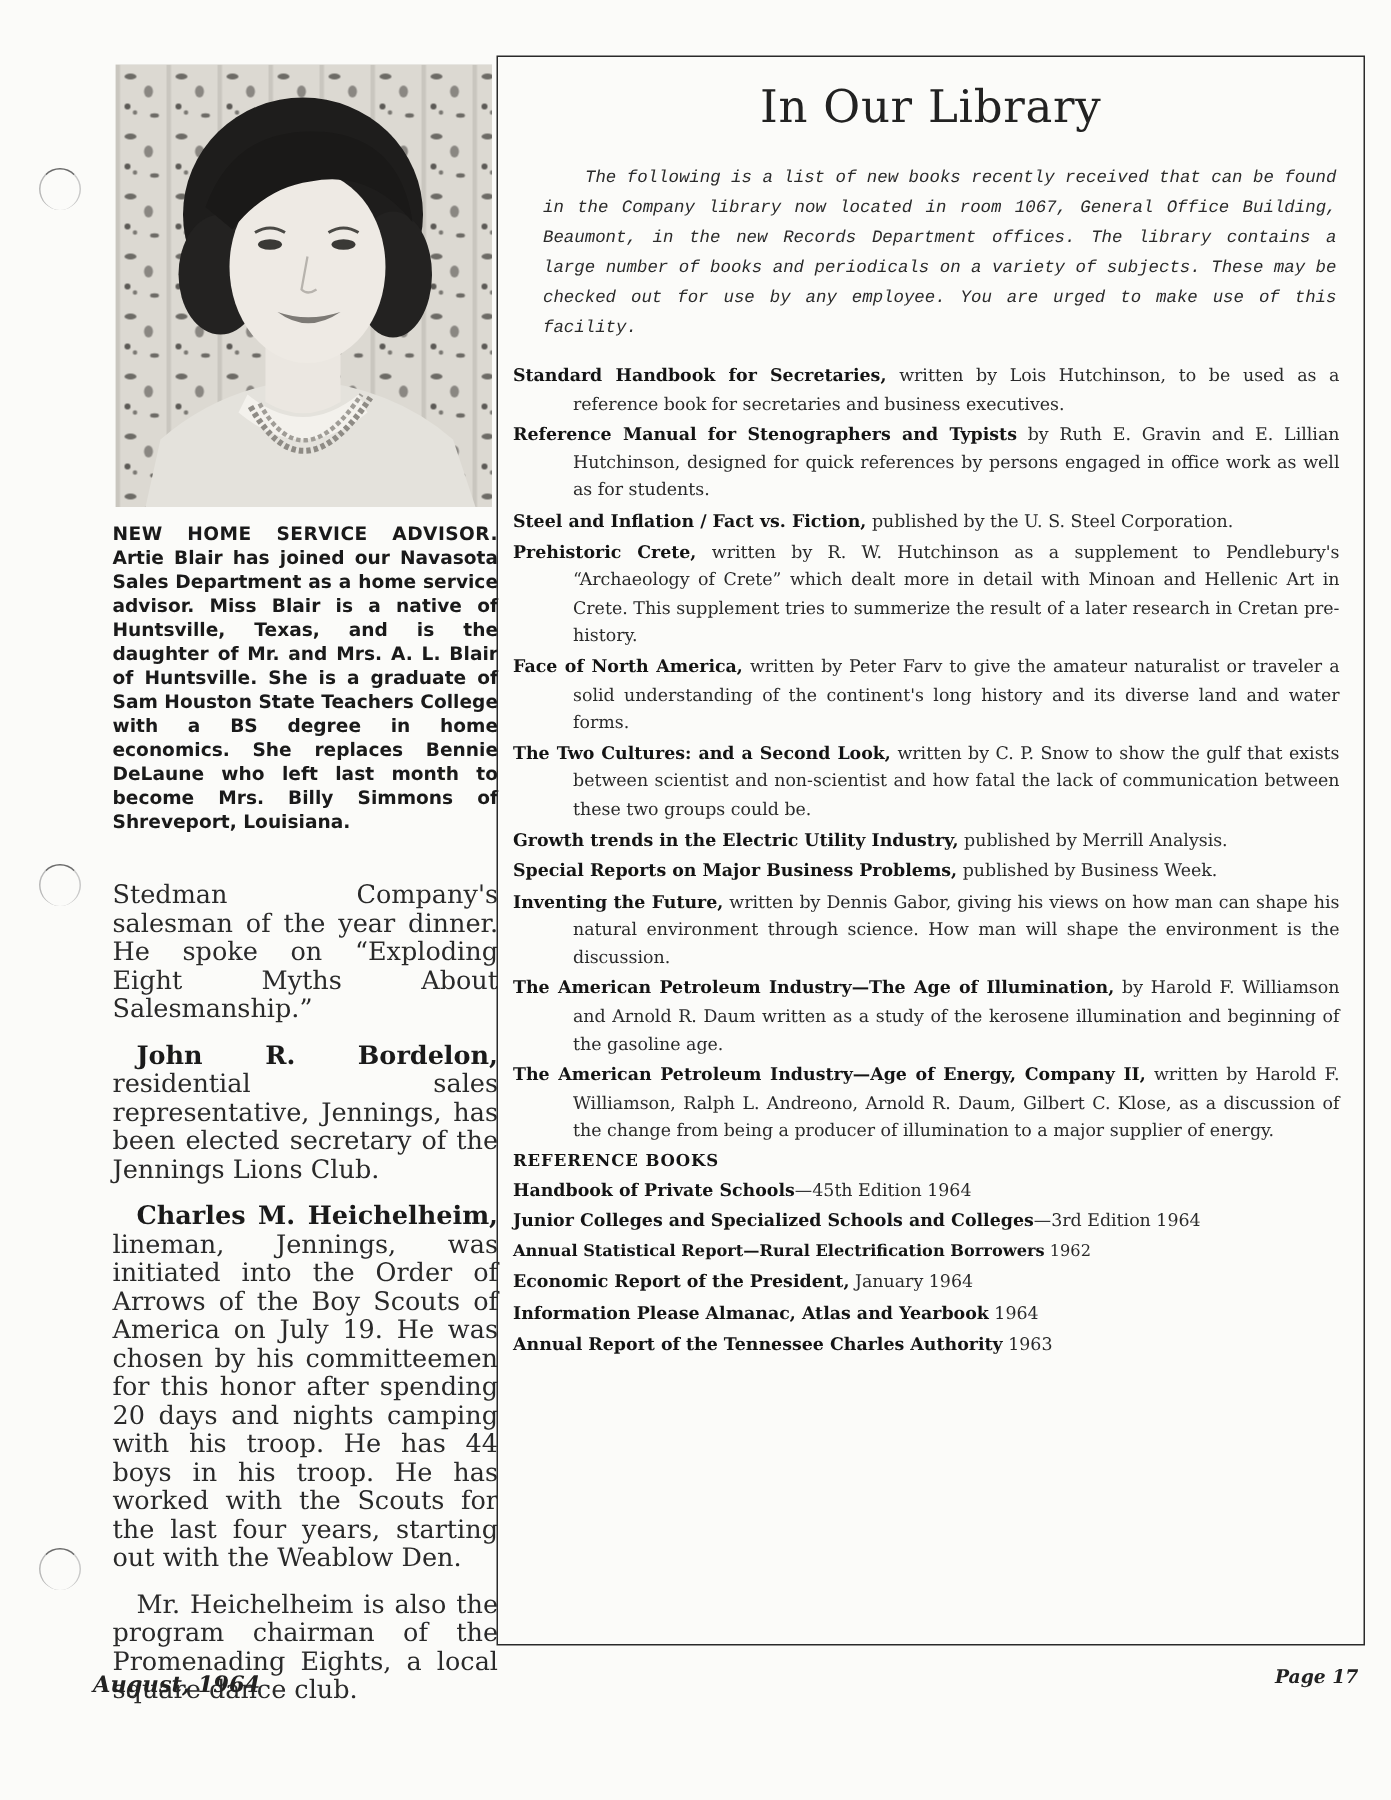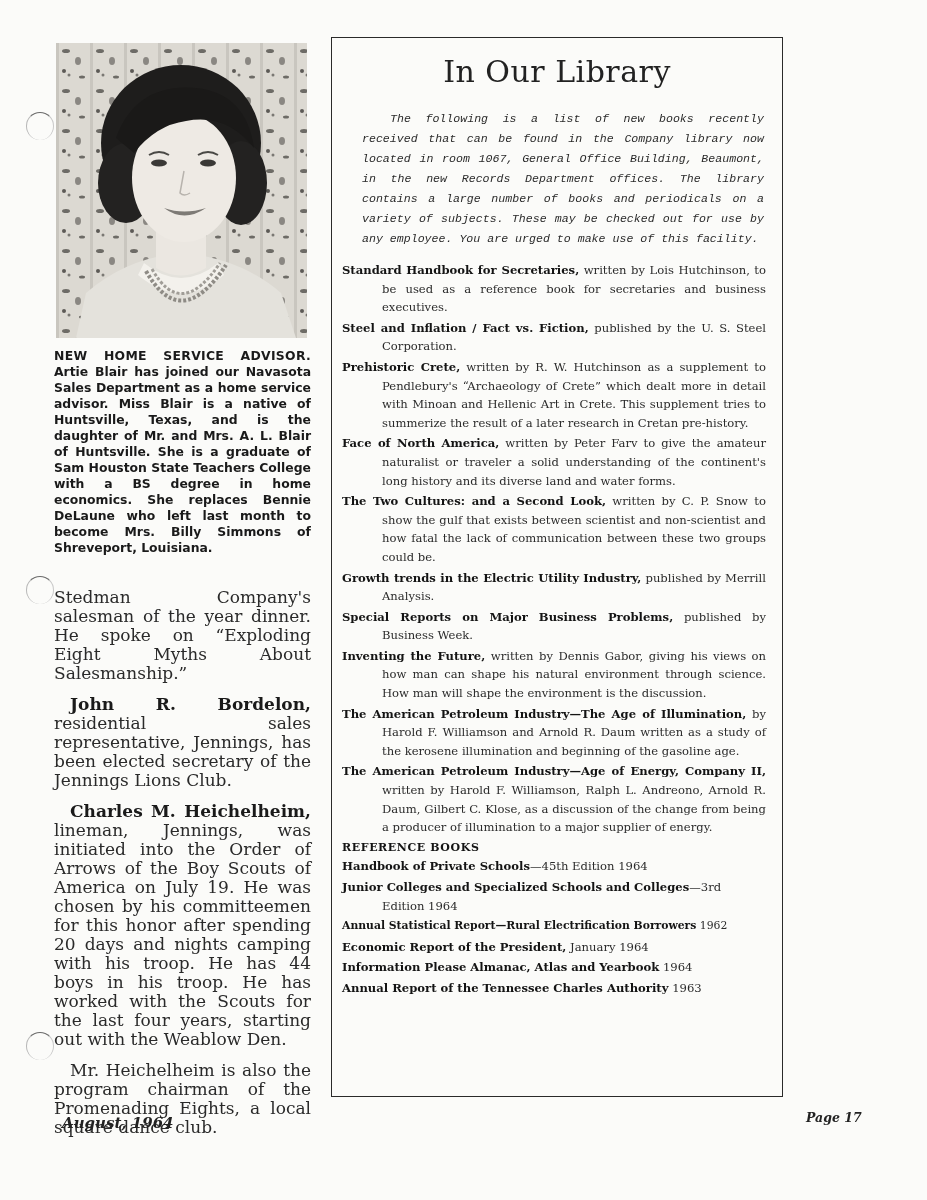--- a/index.html
+++ b/index.html
@@ -18,21 +18,21 @@
       border-radius: 50%;
       border-top: 1.5px solid #6a6a6a;
       border-left: 1px solid #b8b8b8;
       border-right: 1px solid #c8c8c8;
       border-bottom: 0;
       box-sizing: border-box;
     }
     
     .left-col {
       position: absolute;
-      left: 54px; top: 43px;
+      left: 75px; top: 43px;
       width: 257px;
     }
     .photo {
       width: 251px; height: 295px;
       position: relative;
       overflow: hidden;
       background: #d8d6d0;
       margin-left: 2px;
     }
     .photo svg { display: block; }
@@ -55,21 +55,21 @@
       color: #2a2a2a;
     }
     .story p { margin: 0 0 12px 0; text-indent: 16px; }
     .story p.noindent { text-indent: 0; }
     .story b { color: #1a1a1a; }
 
     
     .library {
       position: absolute;
       left: 331px; top: 37px;
-      width: 452px; height: 1060px;
+      width: 579px; height: 1060px;
       border: 1.6px solid #2a2a2a;
       box-sizing: border-box;
     }
     .library h1 {
       margin: 16px 0 0 0;
       text-align: center;
       font-family: "DejaVu Serif", serif;
       font-weight: normal;
       font-size: 30px;
       letter-spacing: 0.5px;
@@ -116,21 +116,21 @@
       position: absolute;
       left: 62px; top: 1114px;
       font-family: "DejaVu Serif", serif;
       font-style: italic;
       font-weight: bold;
       font-size: 15px;
       color: #222;
     }
     .footer-right {
       position: absolute;
-      left: 806px; top: 1110px;
+      left: 850px; top: 1110px;
       font-family: "DejaVu Serif", serif;
       font-style: italic;
       font-weight: bold;
       font-size: 12.5px;
       color: #222;
     }
   </style>
 </head>
 <body>
 
@@ -194,20 +194,21 @@
     <p><b></b><span>Mr. Heichelheim is also the program chairman of the Promenading Eights, a local square dance club.</span></p>
   </div>
 </div>
 
 <div class="library">
   <h1>In Our Library</h1>
   <p class="intro">The following is a list of new books recently received that can be found in the Company library now located in room 1067, General Office Building, Beaumont, in the new Records Department offices. The library contains a large number of books and periodicals on a variety of subjects. These may be checked out for use by any employee. You are urged to make use of this facility.</p>
 
   <div class="books">
     <p class="book"><b>Standard Handbook for Secretaries,</b><span> written by Lois Hutchinson, to be used as a reference book for secretaries and business executives.</span></p>
+    <p class="book"><b>Reference Manual for Stenographers and Typists</b><span> by Ruth E. Gravin and E. Lillian Hutchinson, designed for quick references by persons engaged in office work as well as for students.</span></p>
     <p class="book"><b>Steel and Inflation / Fact vs. Fiction,</b><span> published by the U. S. Steel Corporation.</span></p>
     <p class="book"><b>Prehistoric Crete,</b><span> written by R. W. Hutchinson as a supplement to Pendlebury's “Archaeology of Crete” which dealt more in detail with Minoan and Hellenic Art in Crete. This supplement tries to summerize the result of a later research in Cretan pre-history.</span></p>
     <p class="book"><b>Face of North America,</b><span> written by Peter Farv to give the amateur naturalist or traveler a solid understanding of the continent's long history and its diverse land and water forms.</span></p>
     <p class="book"><b>The Two Cultures: and a Second Look,</b><span> written by C. P. Snow to show the gulf that exists between scientist and non-scientist and how fatal the lack of communication between these two groups could be.</span></p>
     <p class="book"><b>Growth trends in the Electric Utility Industry,</b><span> published by Merrill Analysis.</span></p>
     <p class="book"><b>Special Reports on Major Business Problems,</b><span> published by Business Week.</span></p>
     <p class="book"><b>Inventing the Future,</b><span> written by Dennis Gabor, giving his views on how man can shape his natural environment through science. How man will shape the environment is the discussion.</span></p>
     <p class="book"><b>The American Petroleum Industry—The Age of Illumination,</b><span> by Harold F. Williamson and Arnold R. Daum written as a study of the kerosene illumination and beginning of the gasoline age.</span></p>
     <p class="book"><b>The American Petroleum Industry—Age of Energy, Company II,</b><span> written by Harold F. Williamson, Ralph L. Andreono, Arnold R. Daum, Gilbert C. Klose, as a discussion of the change from being a producer of illumination to a major supplier of energy.</span></p>
 

